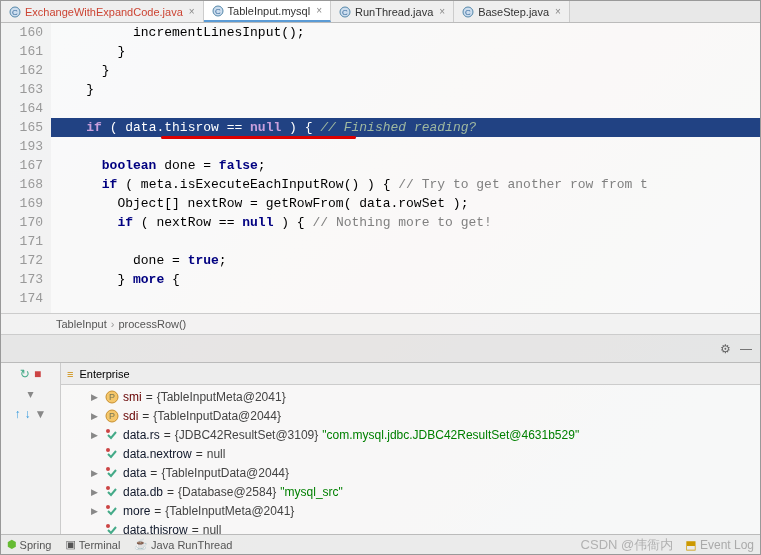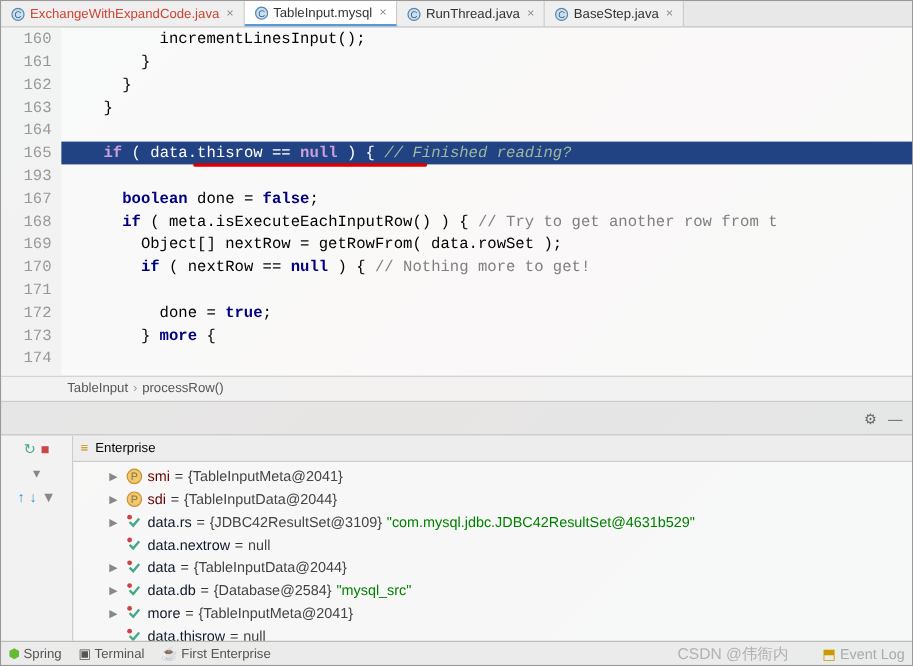--- a/index.html
+++ b/index.html
@@ -48,21 +48,21 @@
 .vt-name { color: #660000; }
 .vt-name.purple { color: #0f172a; }
 .vt-eq { color: #333; }
 .vt-val { color: #444; }
 .vt-str { color: #008000; }
 
 
 .bottom { height: 20px; background: rgba(235,235,235,0.9); border-top: 1px solid #bbb; display: flex; align-items: center; font-size: 11px; justify-content: space-between; padding: 0 6px; }
 .bottom-left { display: flex; gap: 14px; }
 .bottom-left span { display: flex; align-items: center; gap: 3px; color: #555; }
-.bottom-right { color: #aaa; font-size: 12px; display: flex; align-items: center; gap: 28px; }
+.bottom-right { color: #aaa; font-size: 12px; display: flex; align-items: center; gap: 12px; }
 .watermark { color: rgba(120,120,120,0.5); font-size: 13px; }
 
 .icon-svg { width: 100%; height: 100%; }
 </style>
 </head>
 <body>
 <div class="bg-overlay"></div>
 <div class="container">
 
 <div class="tabs" id="tabs-container">
@@ -277,21 +277,21 @@
     <span>
           <span style="color:#6b3">⬢</span>
           <span>Spring</span>
         </span>
     <span>
           <span style="color:#555">▣</span>
           <span>Terminal</span>
         </span>
     <span>
           <span style="color:#c80">☕</span>
-          <span>First Enterprise</span>
+          <span>Java RunThread</span>
         </span>
   </div>
   <div class="bottom-right">
     <span class="watermark">CSDN @伟衙内</span>
     <span><span style="color:#c90">⬒</span> <span>Event Log</span></span>
   </div>
 </div>
 
 </div>
 

